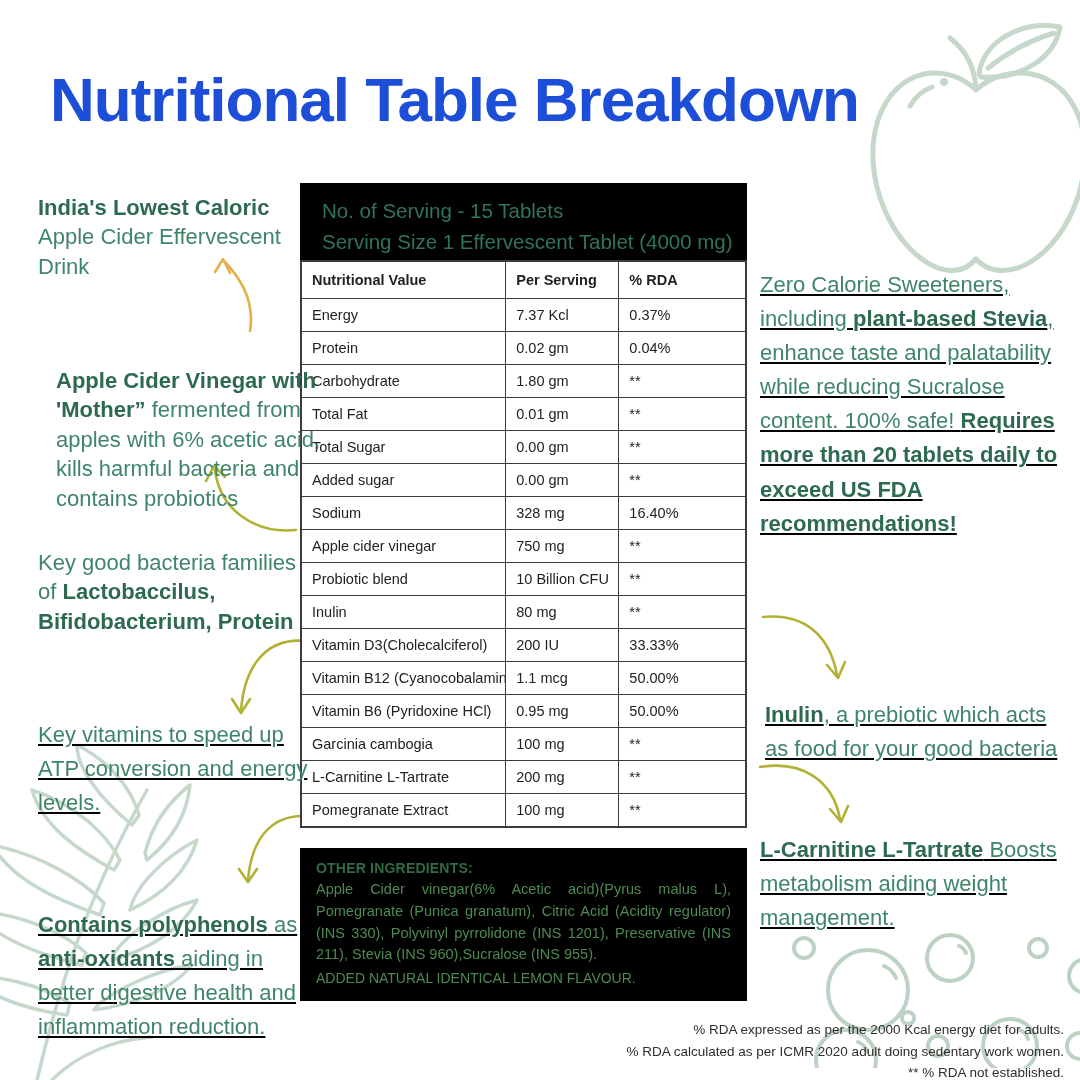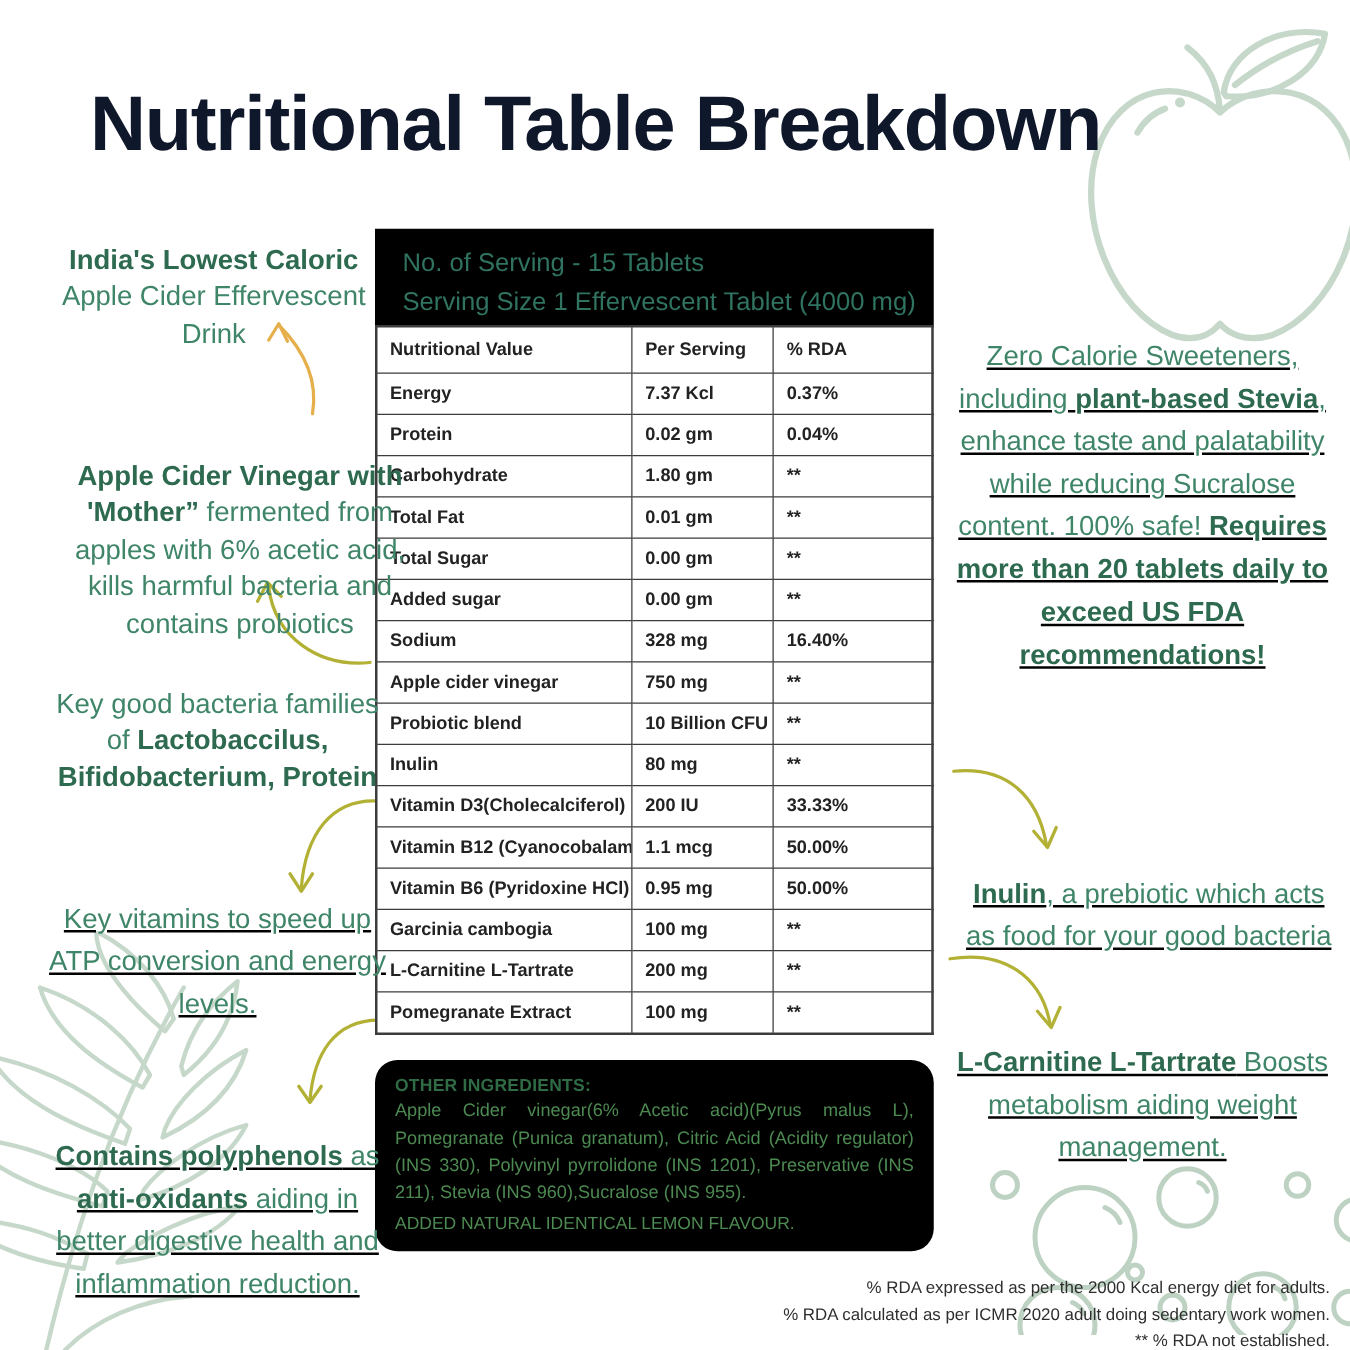--- a/index.html
+++ b/index.html
@@ -2,50 +2,50 @@
 <html><head>
 <meta charset="utf-8">
 <style>
   html,body{margin:0;padding:0;background:#ffffff;}
   #canvas{
     position:relative;width:1080px;height:1080px;overflow:hidden;
     background:#ffffff;font-family:"Liberation Sans",sans-serif;
   }
   .abs{position:absolute;}
   .deco{position:absolute;z-index:0;}
-  .content{z-index:2;text-align:center;}
+  .content{z-index:2;}
 
   
   #title{
-    left:72px;top:64px;font-size:62px;font-weight:800;color:#0f172a;
+    left:50px;top:64px;font-size:62px;font-weight:800;color:#1d4ed8;
     letter-spacing:-1px;white-space:nowrap;z-index:2;
   }
 
   
   .note{font-size:22px;line-height:1.34;z-index:2;}
   .note .b{font-weight:700;color:#2d6a4f;}
   .note .r{font-weight:400;color:#3f8568;}
   .loose{line-height:1.55;text-decoration:underline;}
 
   
   .ybox{background:#000000;box-sizing:border-box;z-index:2;}
   #serving-box{left:300px;top:183px;width:447px;height:77px;padding:13px 12px 0 22px;}
   #serving-box div{font-size:20.5px;line-height:1.5;color:#2f7360;}
 
   
   #ntable{left:300px;top:260px;z-index:2;}
   #ntable table{border-collapse:collapse;background:#ffffff;border:2px solid #3c3c3c;table-layout:fixed;width:447px;padding-left:28px;}
-  #ntable th,#ntable td{border:1px solid #3c3c3c;text-align:left;padding:8px 10px;color:#222222;font-size:14.5px;overflow:hidden;white-space:nowrap;font-weight:bold;}
+  #ntable th,#ntable td{border:1px solid #3c3c3c;text-align:left;padding:8px 10px;color:#222222;font-size:14.5px;overflow:hidden;white-space:nowrap;}
   #ntable th{font-weight:700;padding:10px 10px;}
   #ntable .c1{width:190px;}
   #ntable .c2{width:105px;}
   #ntable .c3{width:118px;}
 
   
-  #ingredients-box{left:300px;top:848px;width:447px;padding:12px 16px 13px;border-radius:18px;}
+  #ingredients-box{left:300px;top:848px;width:447px;padding:12px 16px 13px;}
   #ingredients-box .hd{font-size:14px;font-weight:700;color:#2f6b45;letter-spacing:.2px;}
   #ingredients-box .bd{font-size:14.5px;line-height:1.5;color:#4d8a52;text-align:justify;margin-top:3px;}
   #ingredients-box .fl{font-size:14px;line-height:1.45;color:#4d8a52;margin-top:2px;}
 
   
   #footnotes{right:16px;top:1019px;text-align:right;font-size:13.5px;line-height:1.6;color:#2e2e2e;z-index:3;}
 
   svg{display:block;}
 </style>
 </head>

